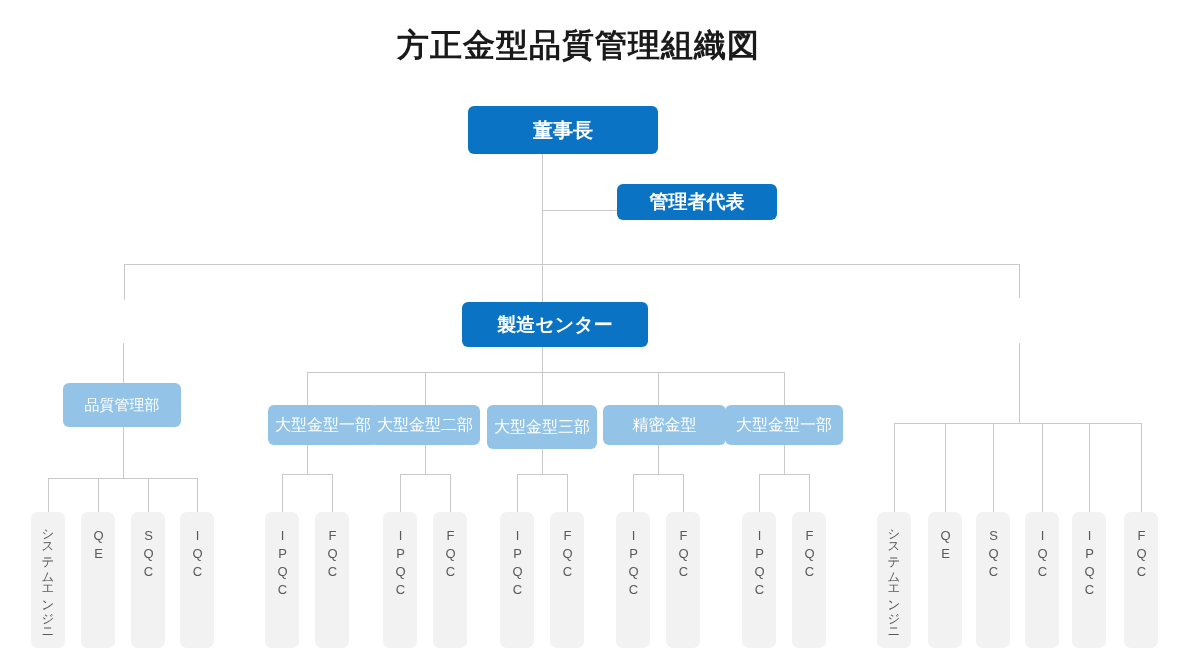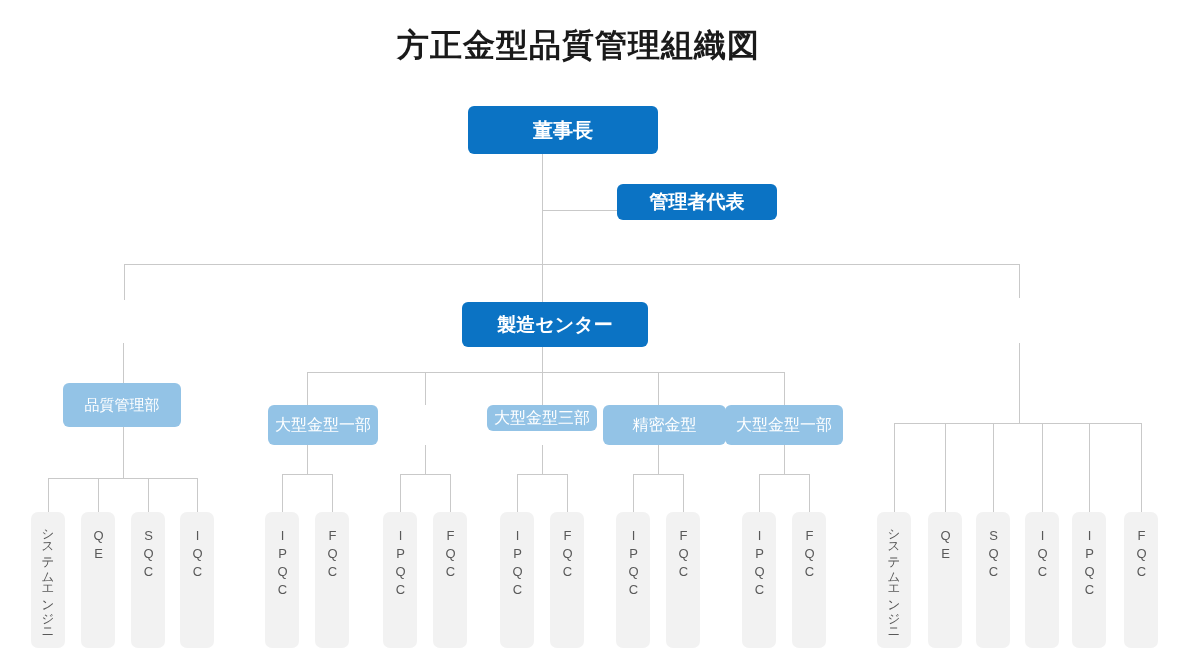--- a/index.html
+++ b/index.html
@@ -94,21 +94,22 @@
     <div class="line v" style="left:1089px;top:423px;height:89px;"></div>
     <div class="line v" style="left:1141px;top:423px;height:89px;"></div>
   </div>
 
   <div class="node primary lg" style="left:448px;top:106px;width:190px;height:48px;">董事長</div>
   <div class="node primary" style="left:617px;top:184px;width:160px;height:36px;">管理者代表</div>
   <div class="node primary" style="left:462px;top:302px;width:186px;height:45px;">製造センター</div>
 
   <div class="node secondary sm" style="left:63px;top:383px;width:118px;height:44px;">品質管理部</div>
   <div class="node secondary" style="left:268px;top:405px;width:110px;height:40px;">大型金型一部</div>
-  <div class="node secondary" style="left:487px;top:405px;width:110px;height:26px;">大型金型三部</div>
+  <div class="node secondary" style="left:370px;top:405px;width:110px;height:40px;">大型金型二部</div>
+  <div class="node secondary" style="left:487px;top:405px;width:110px;height:44px;">大型金型三部</div>
   <div class="node secondary" style="left:603px;top:405px;width:123px;height:40px;">精密金型</div>
   <div class="node secondary" style="left:725px;top:405px;width:118px;height:40px;">大型金型一部</div>
 
   <div class="team long" style="left:31px;">システムエンジニア</div>
   <div class="team" style="left:81px;">QE</div>
   <div class="team" style="left:131px;">SQC</div>
   <div class="team" style="left:180px;">IQC</div>
 
   <div class="team" style="left:265px;">IPQC</div>
   <div class="team" style="left:315px;">FQC</div>

